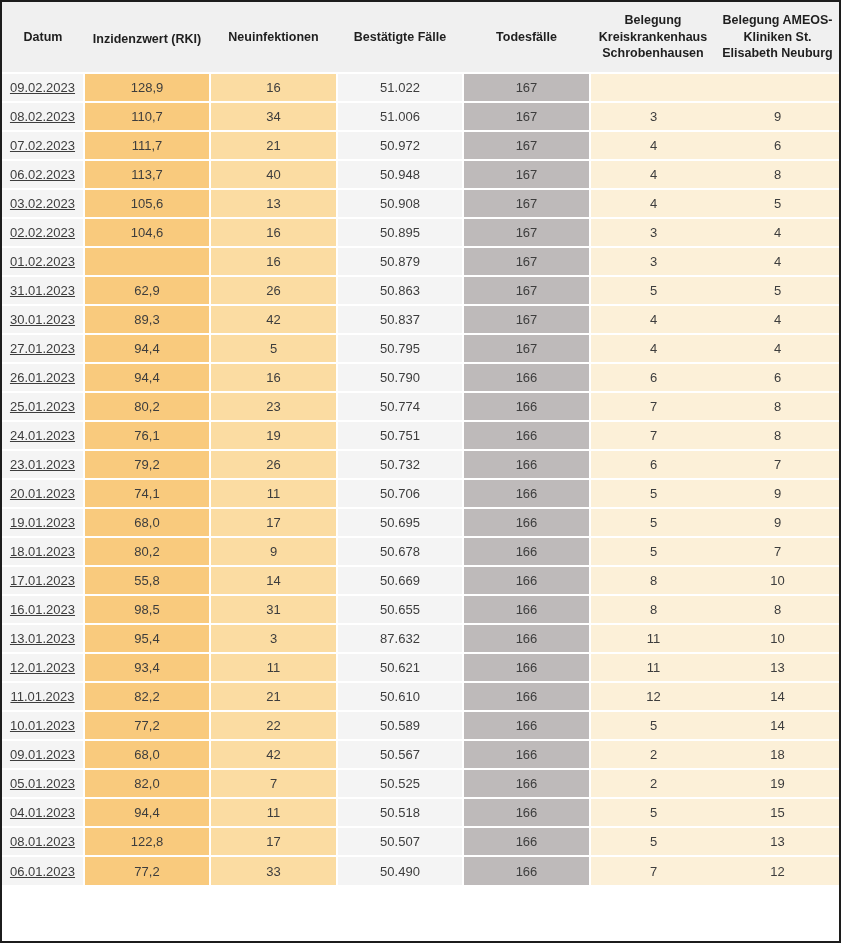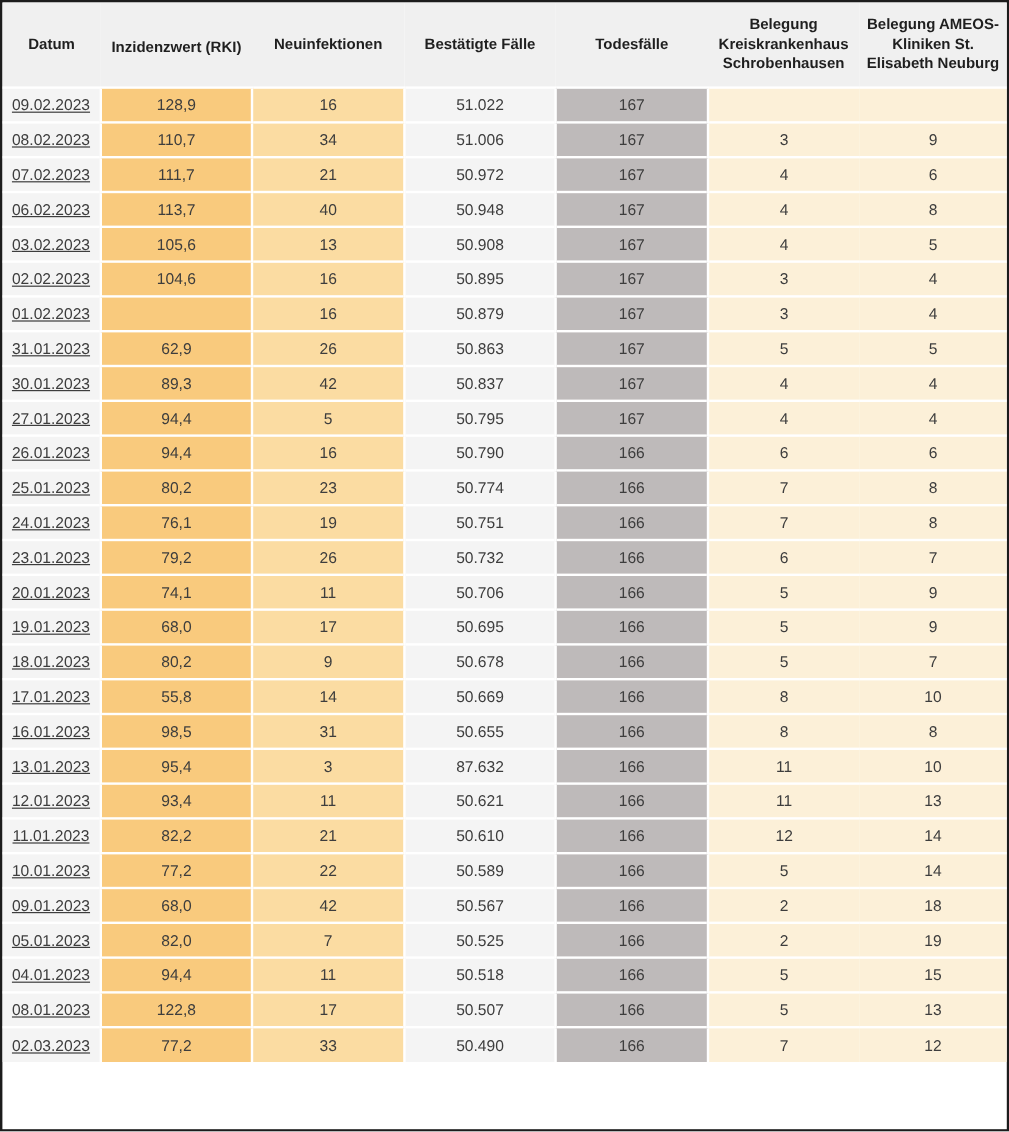--- a/index.html
+++ b/index.html
@@ -328,21 +328,21 @@
         <tr>
           <td class="c0">08.01.2023</td>
           <td class="c1">122,8</td>
           <td class="c2">17</td>
           <td class="c3">50.507</td>
           <td class="c4">166</td>
           <td class="c5">5</td>
           <td class="c6">13</td>
         </tr>
         <tr>
-          <td class="c0">02.03.2023</td>
+          <td class="c0">06.01.2023</td>
           <td class="c1">77,2</td>
           <td class="c2">33</td>
           <td class="c3">50.490</td>
           <td class="c4">166</td>
           <td class="c5">7</td>
           <td class="c6">12</td>
         </tr>
       </tbody>
   </table>
 </div>

